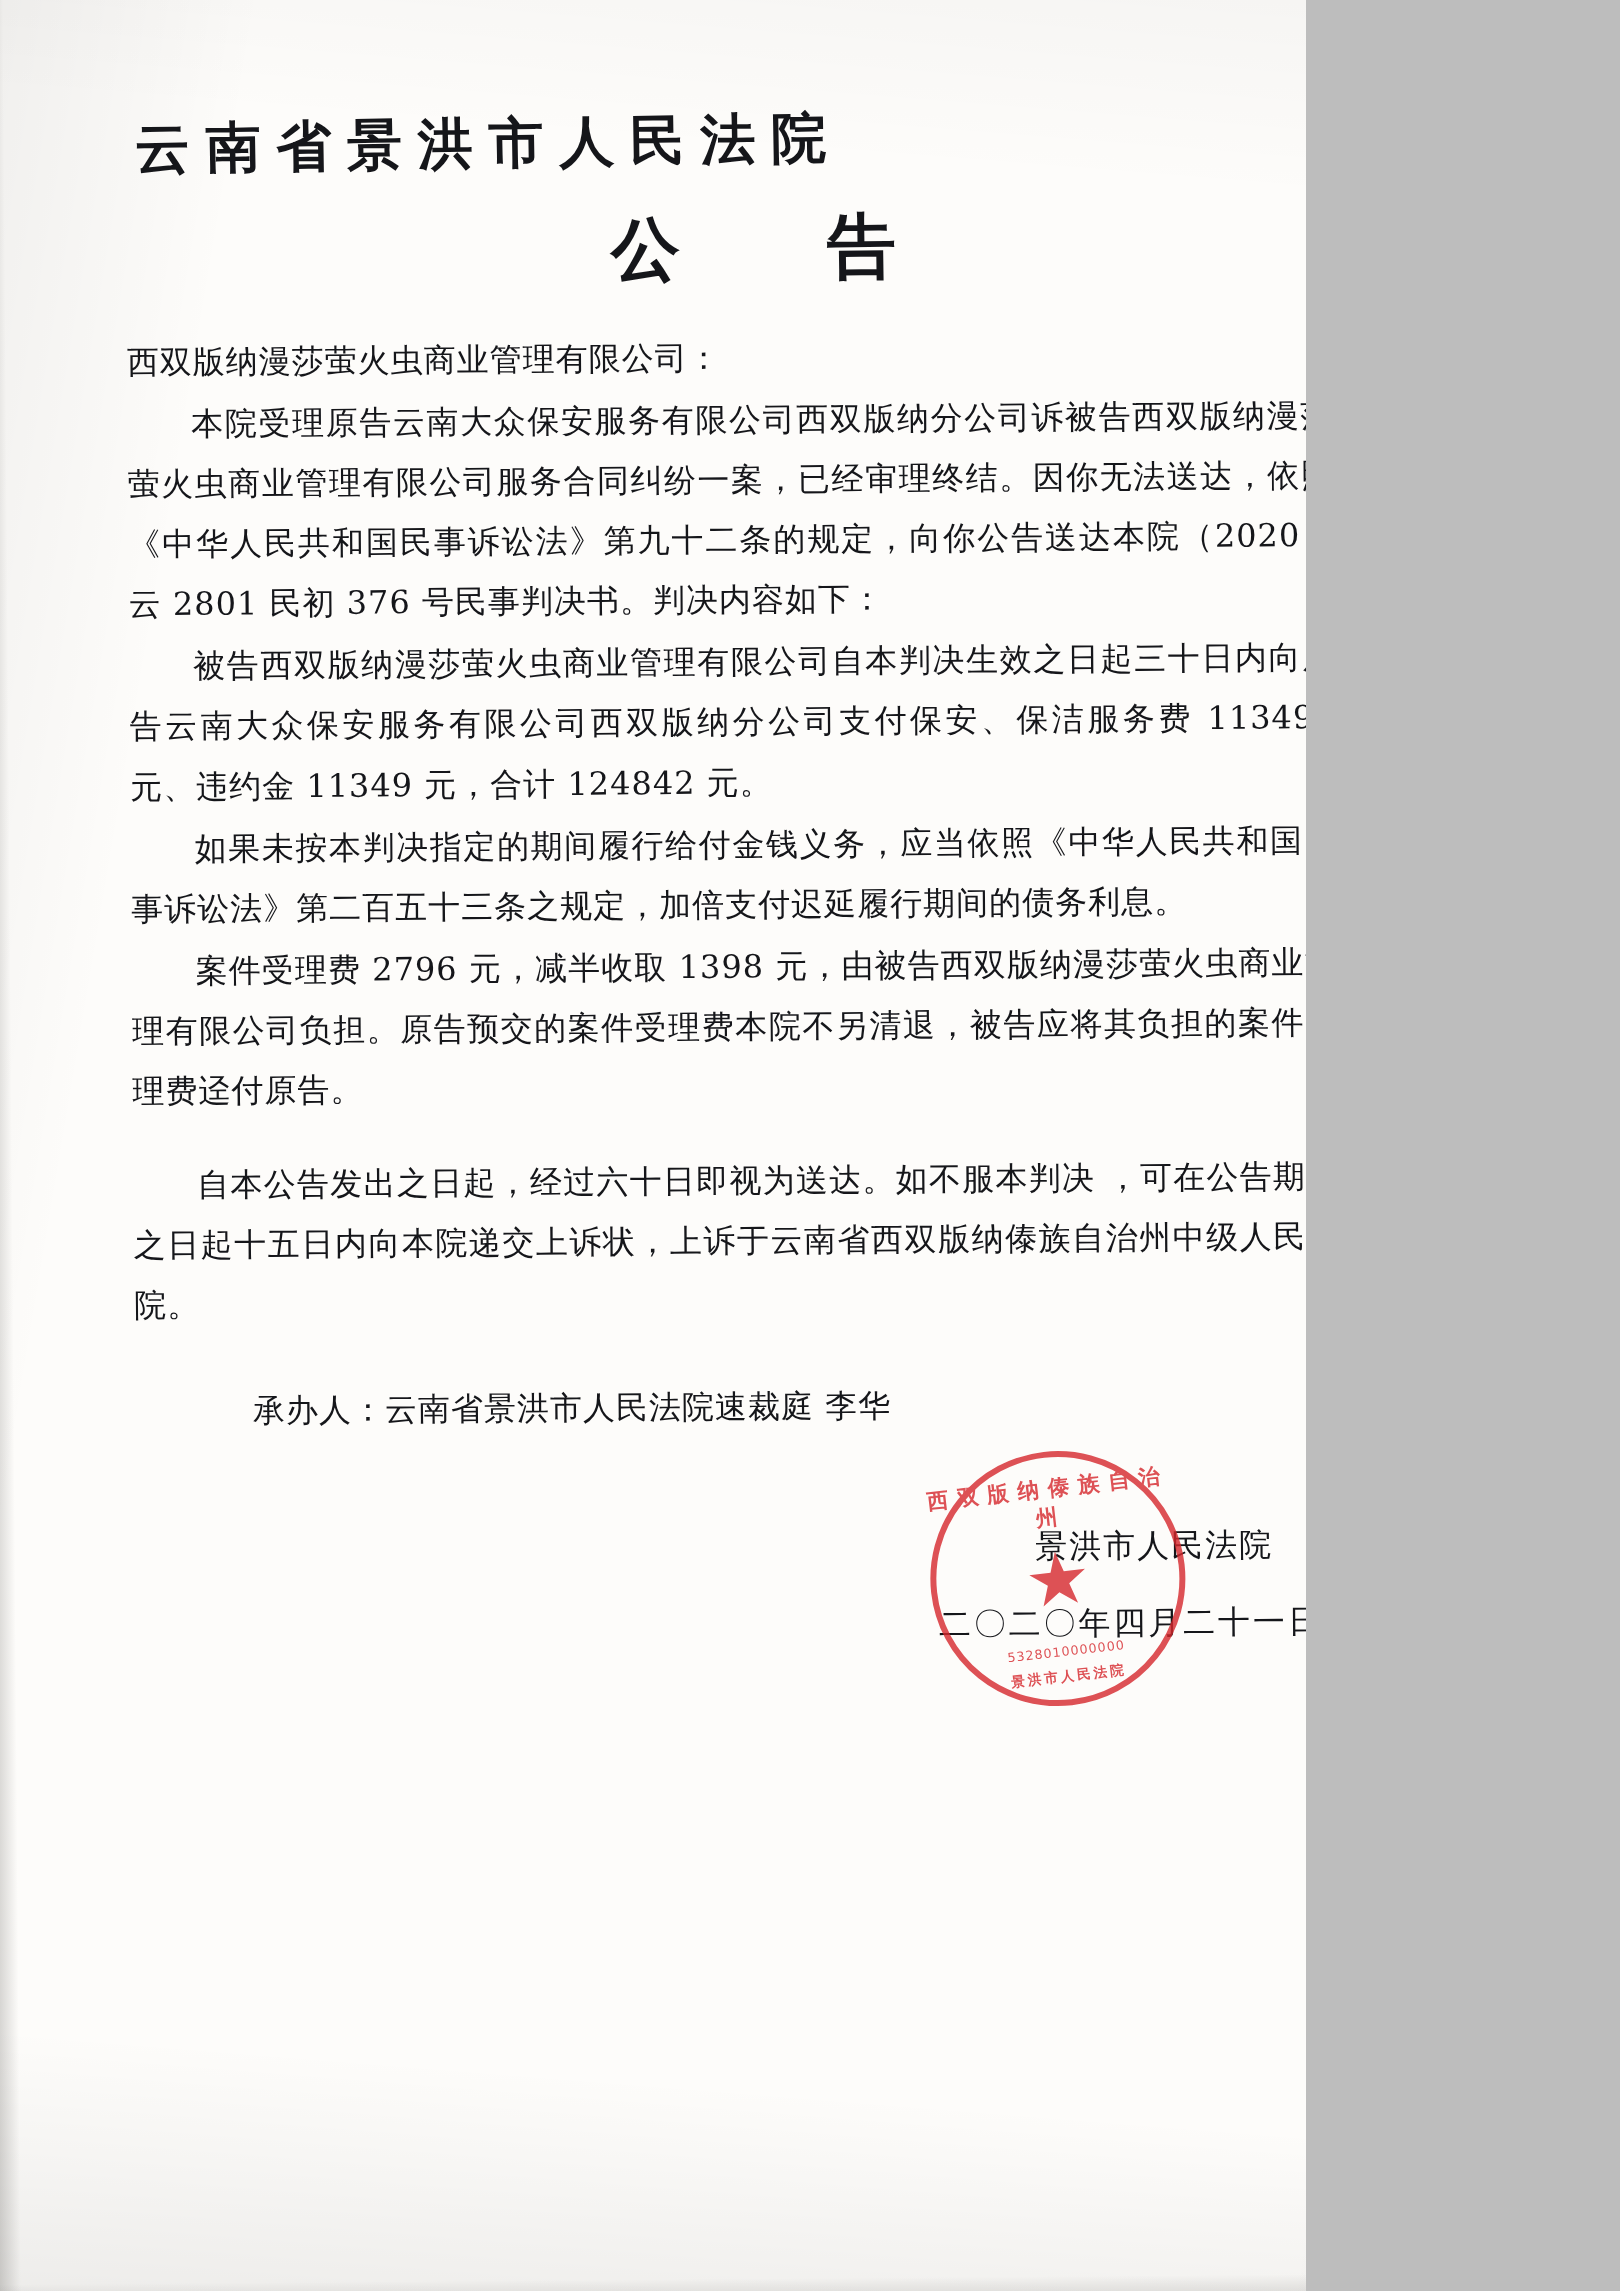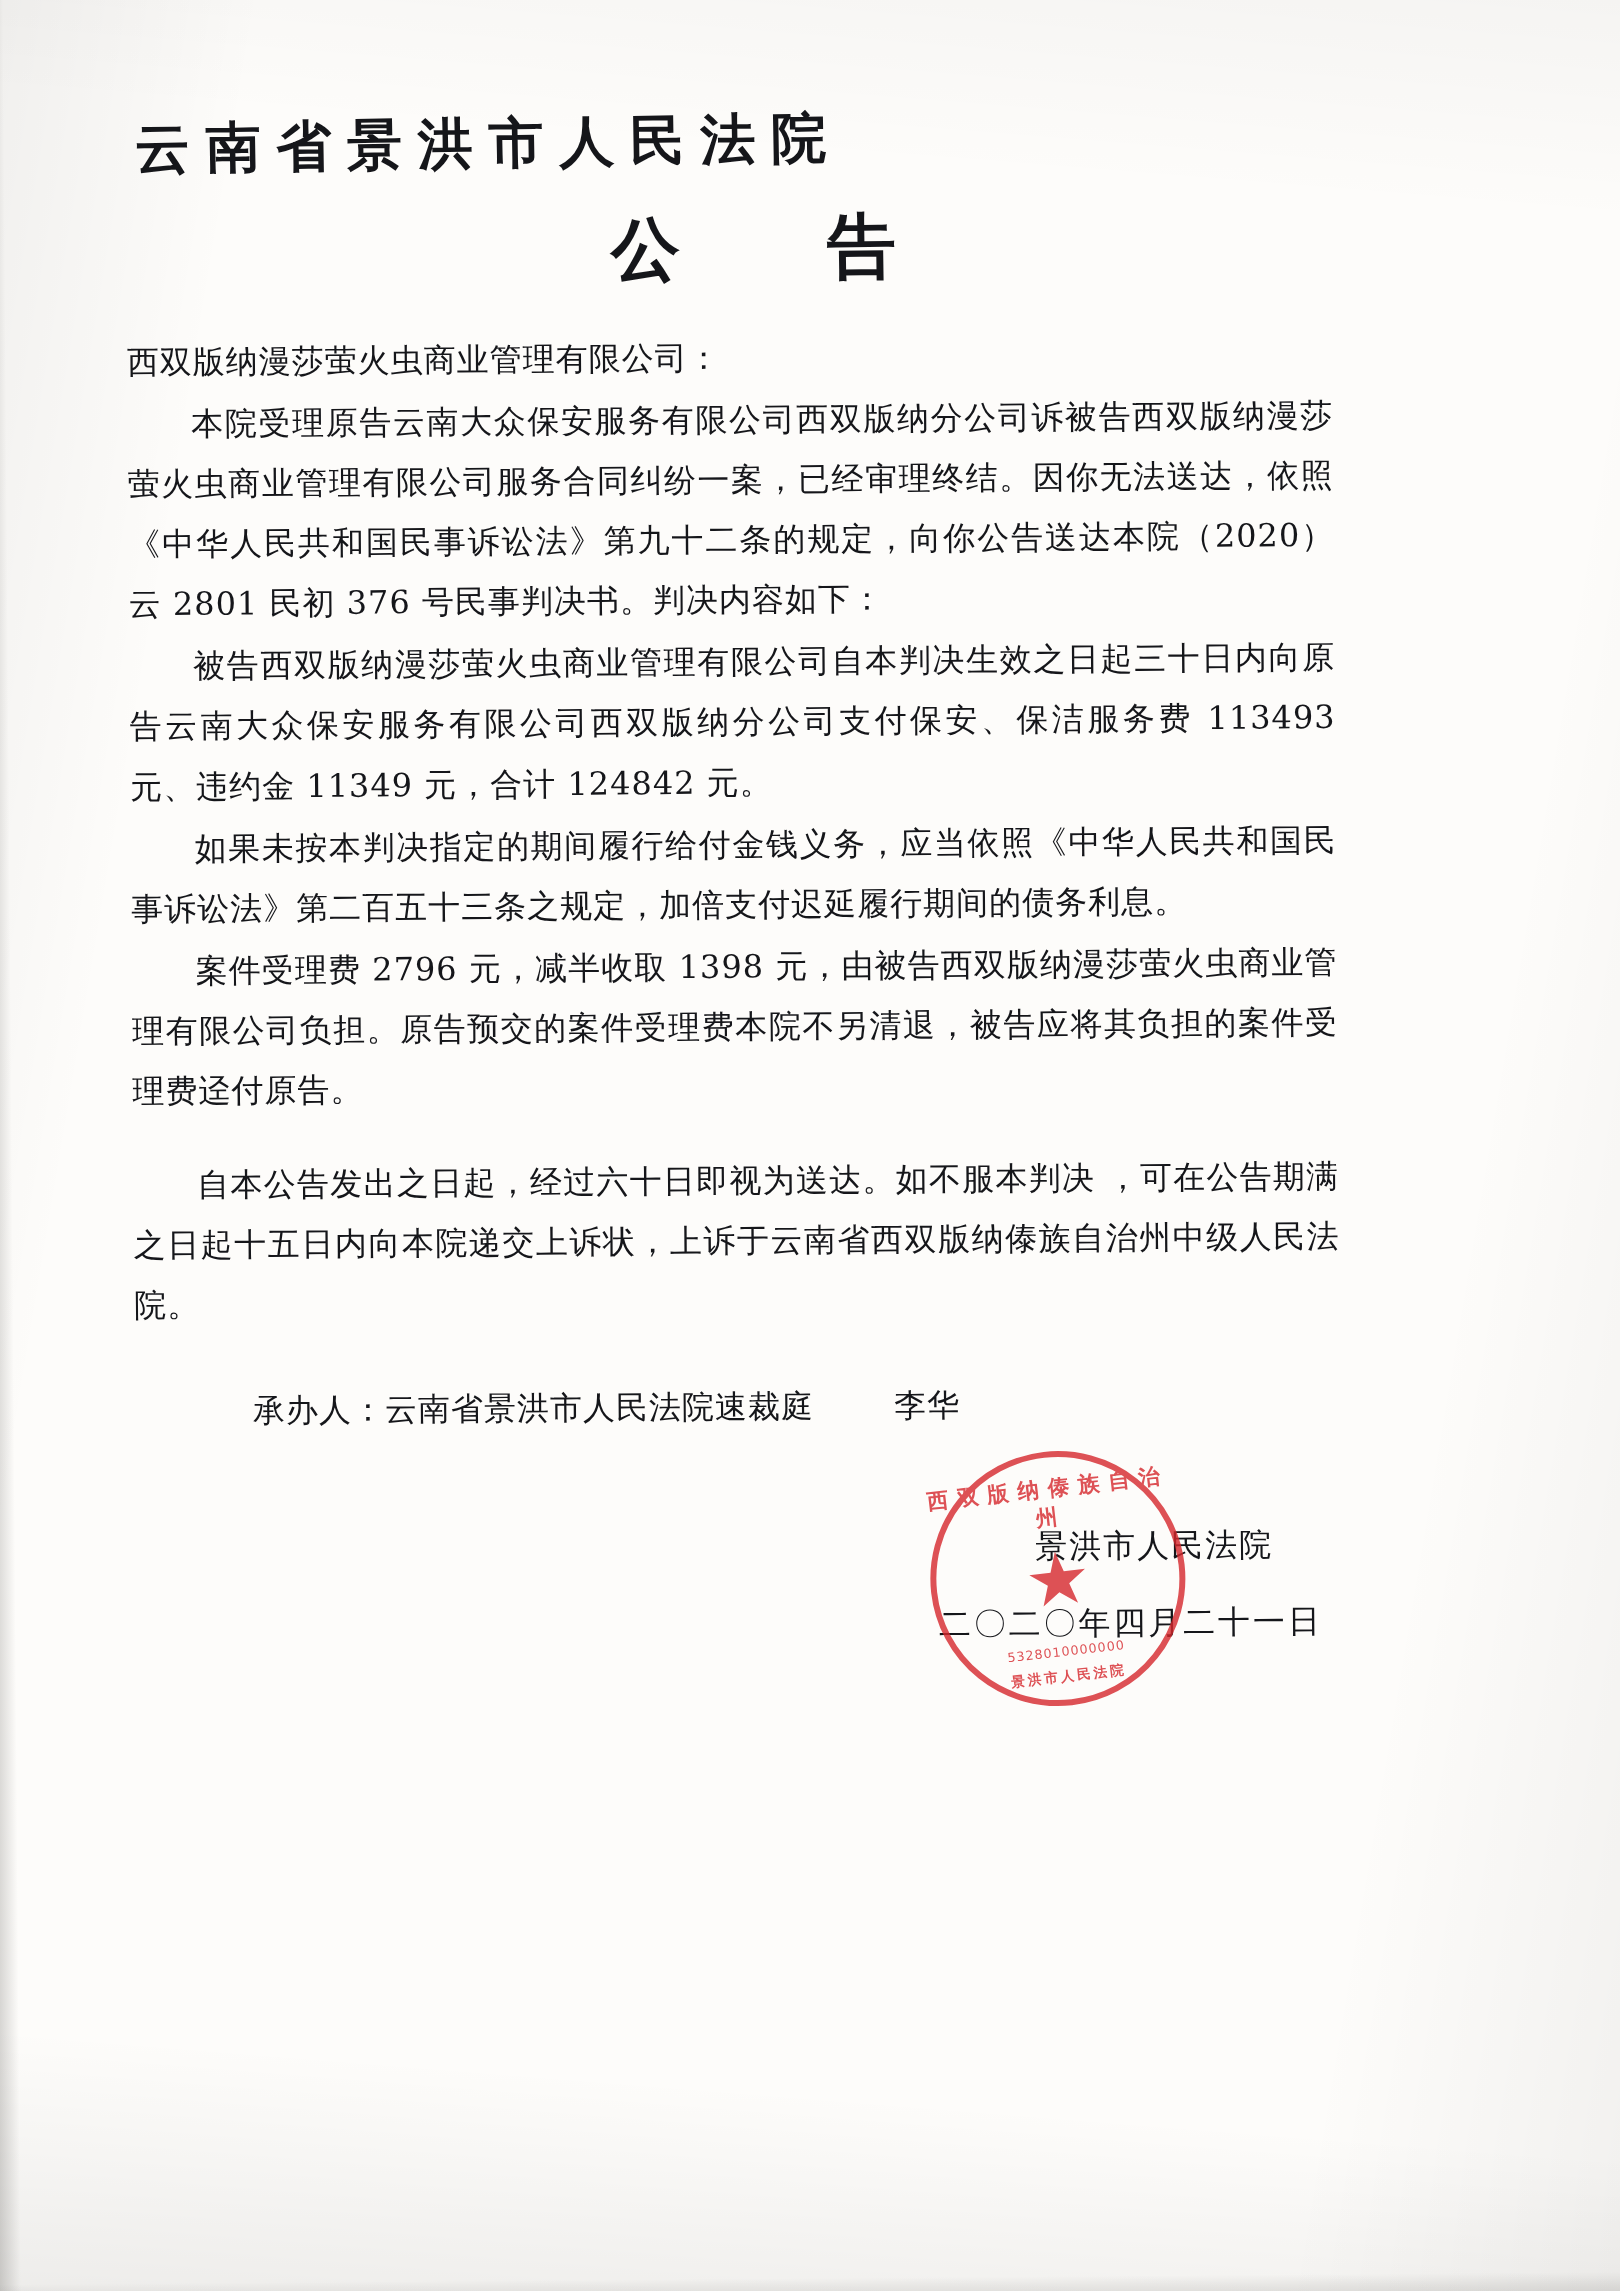--- a/index.html
+++ b/index.html
@@ -5,24 +5,25 @@
   html, body {
     margin: 0;
     padding: 0;
     background: #bdbdbd;
   }
   body {
     font-family: "DejaVu Sans", sans-serif;
   }
   #page {
     position: relative;
-    width: 1620px;
+    width: 1280px;
     height: 2292px;
     overflow: hidden;
     background: #a21caf;
+    padding-left: 26px;
   }
   
   #paper {
     position: absolute;
     left: -13.7px;
     top: -15.7px;
     width: 1656px;
     height: 2333px;
     background: #fdfcfa;
     transform: rotate(-0.45deg);
@@ -104,21 +105,20 @@
   }
 
   .signer-line {
     margin-top: 55px;
     font-family: "DejaVu Serif", serif;
     font-size: 32px;
     letter-spacing: 1px;
     padding-left: 118px;
   }
   .signer-line .name {
-    margin-left: 69px;
   }
 
   .sign-area {
     position: relative;
     margin-top: 53px;
     height: 294px;
   }
   .court-seal-text {
     position: absolute;
     right: 196px;

